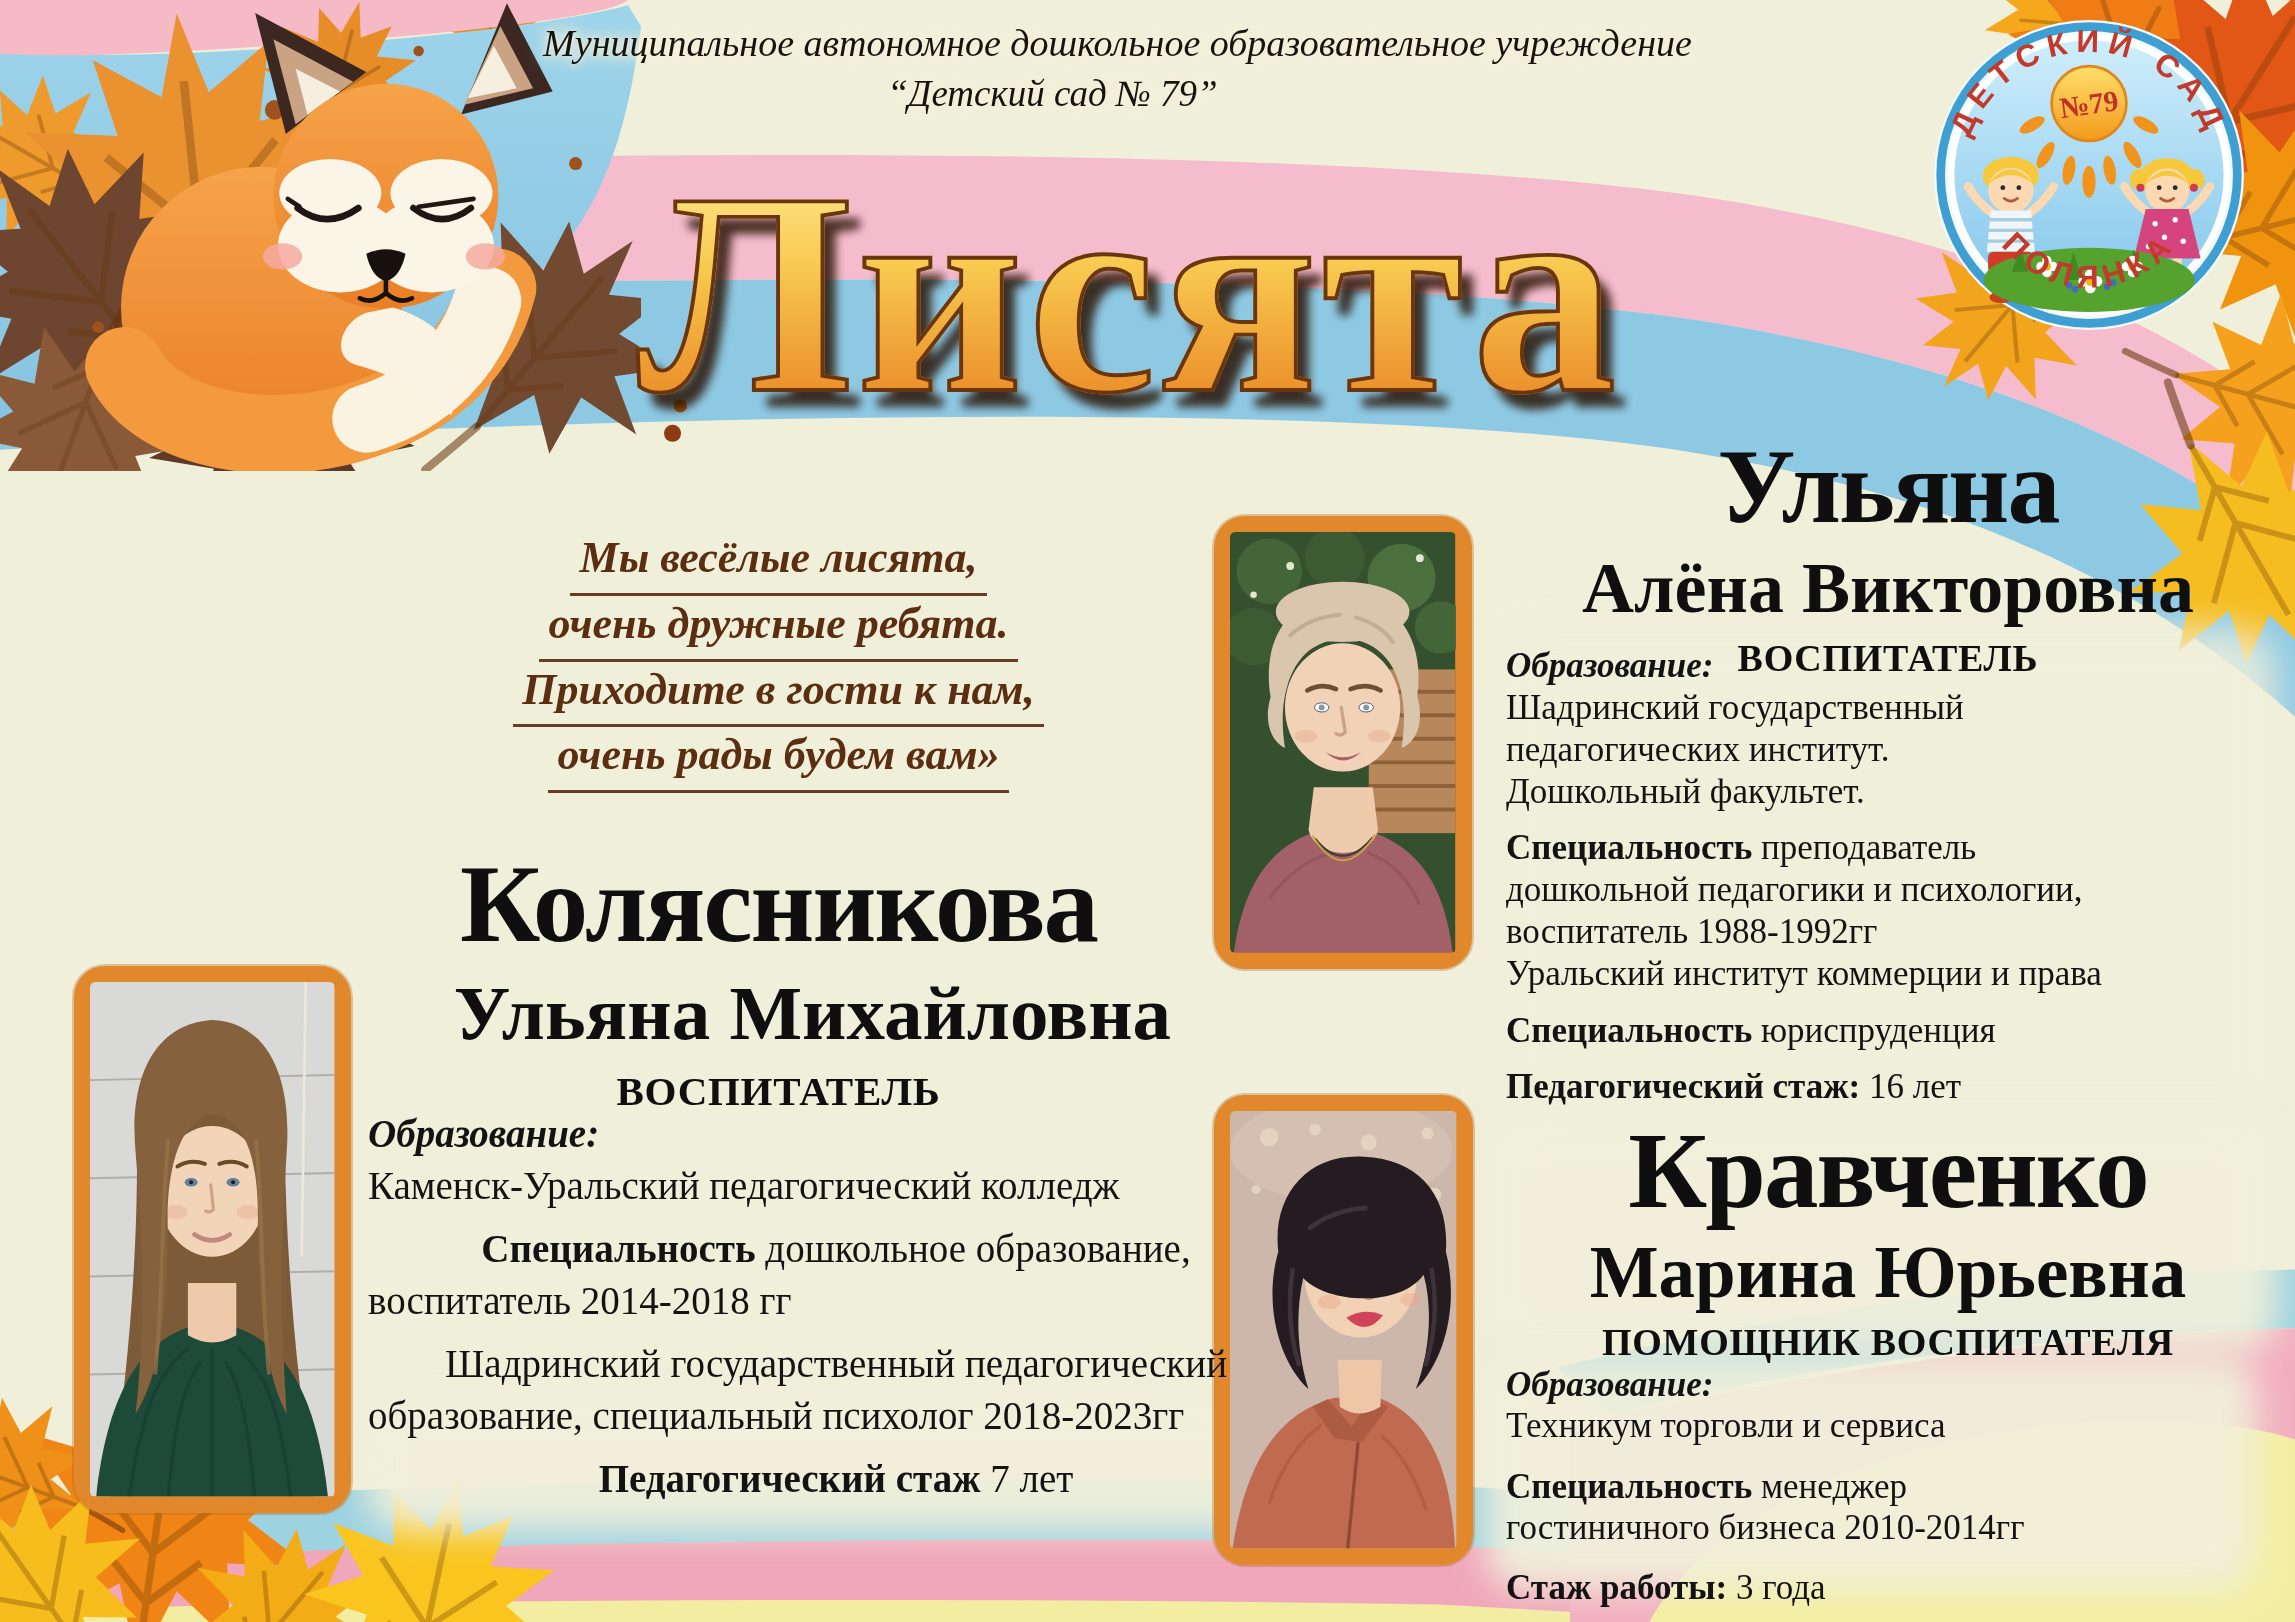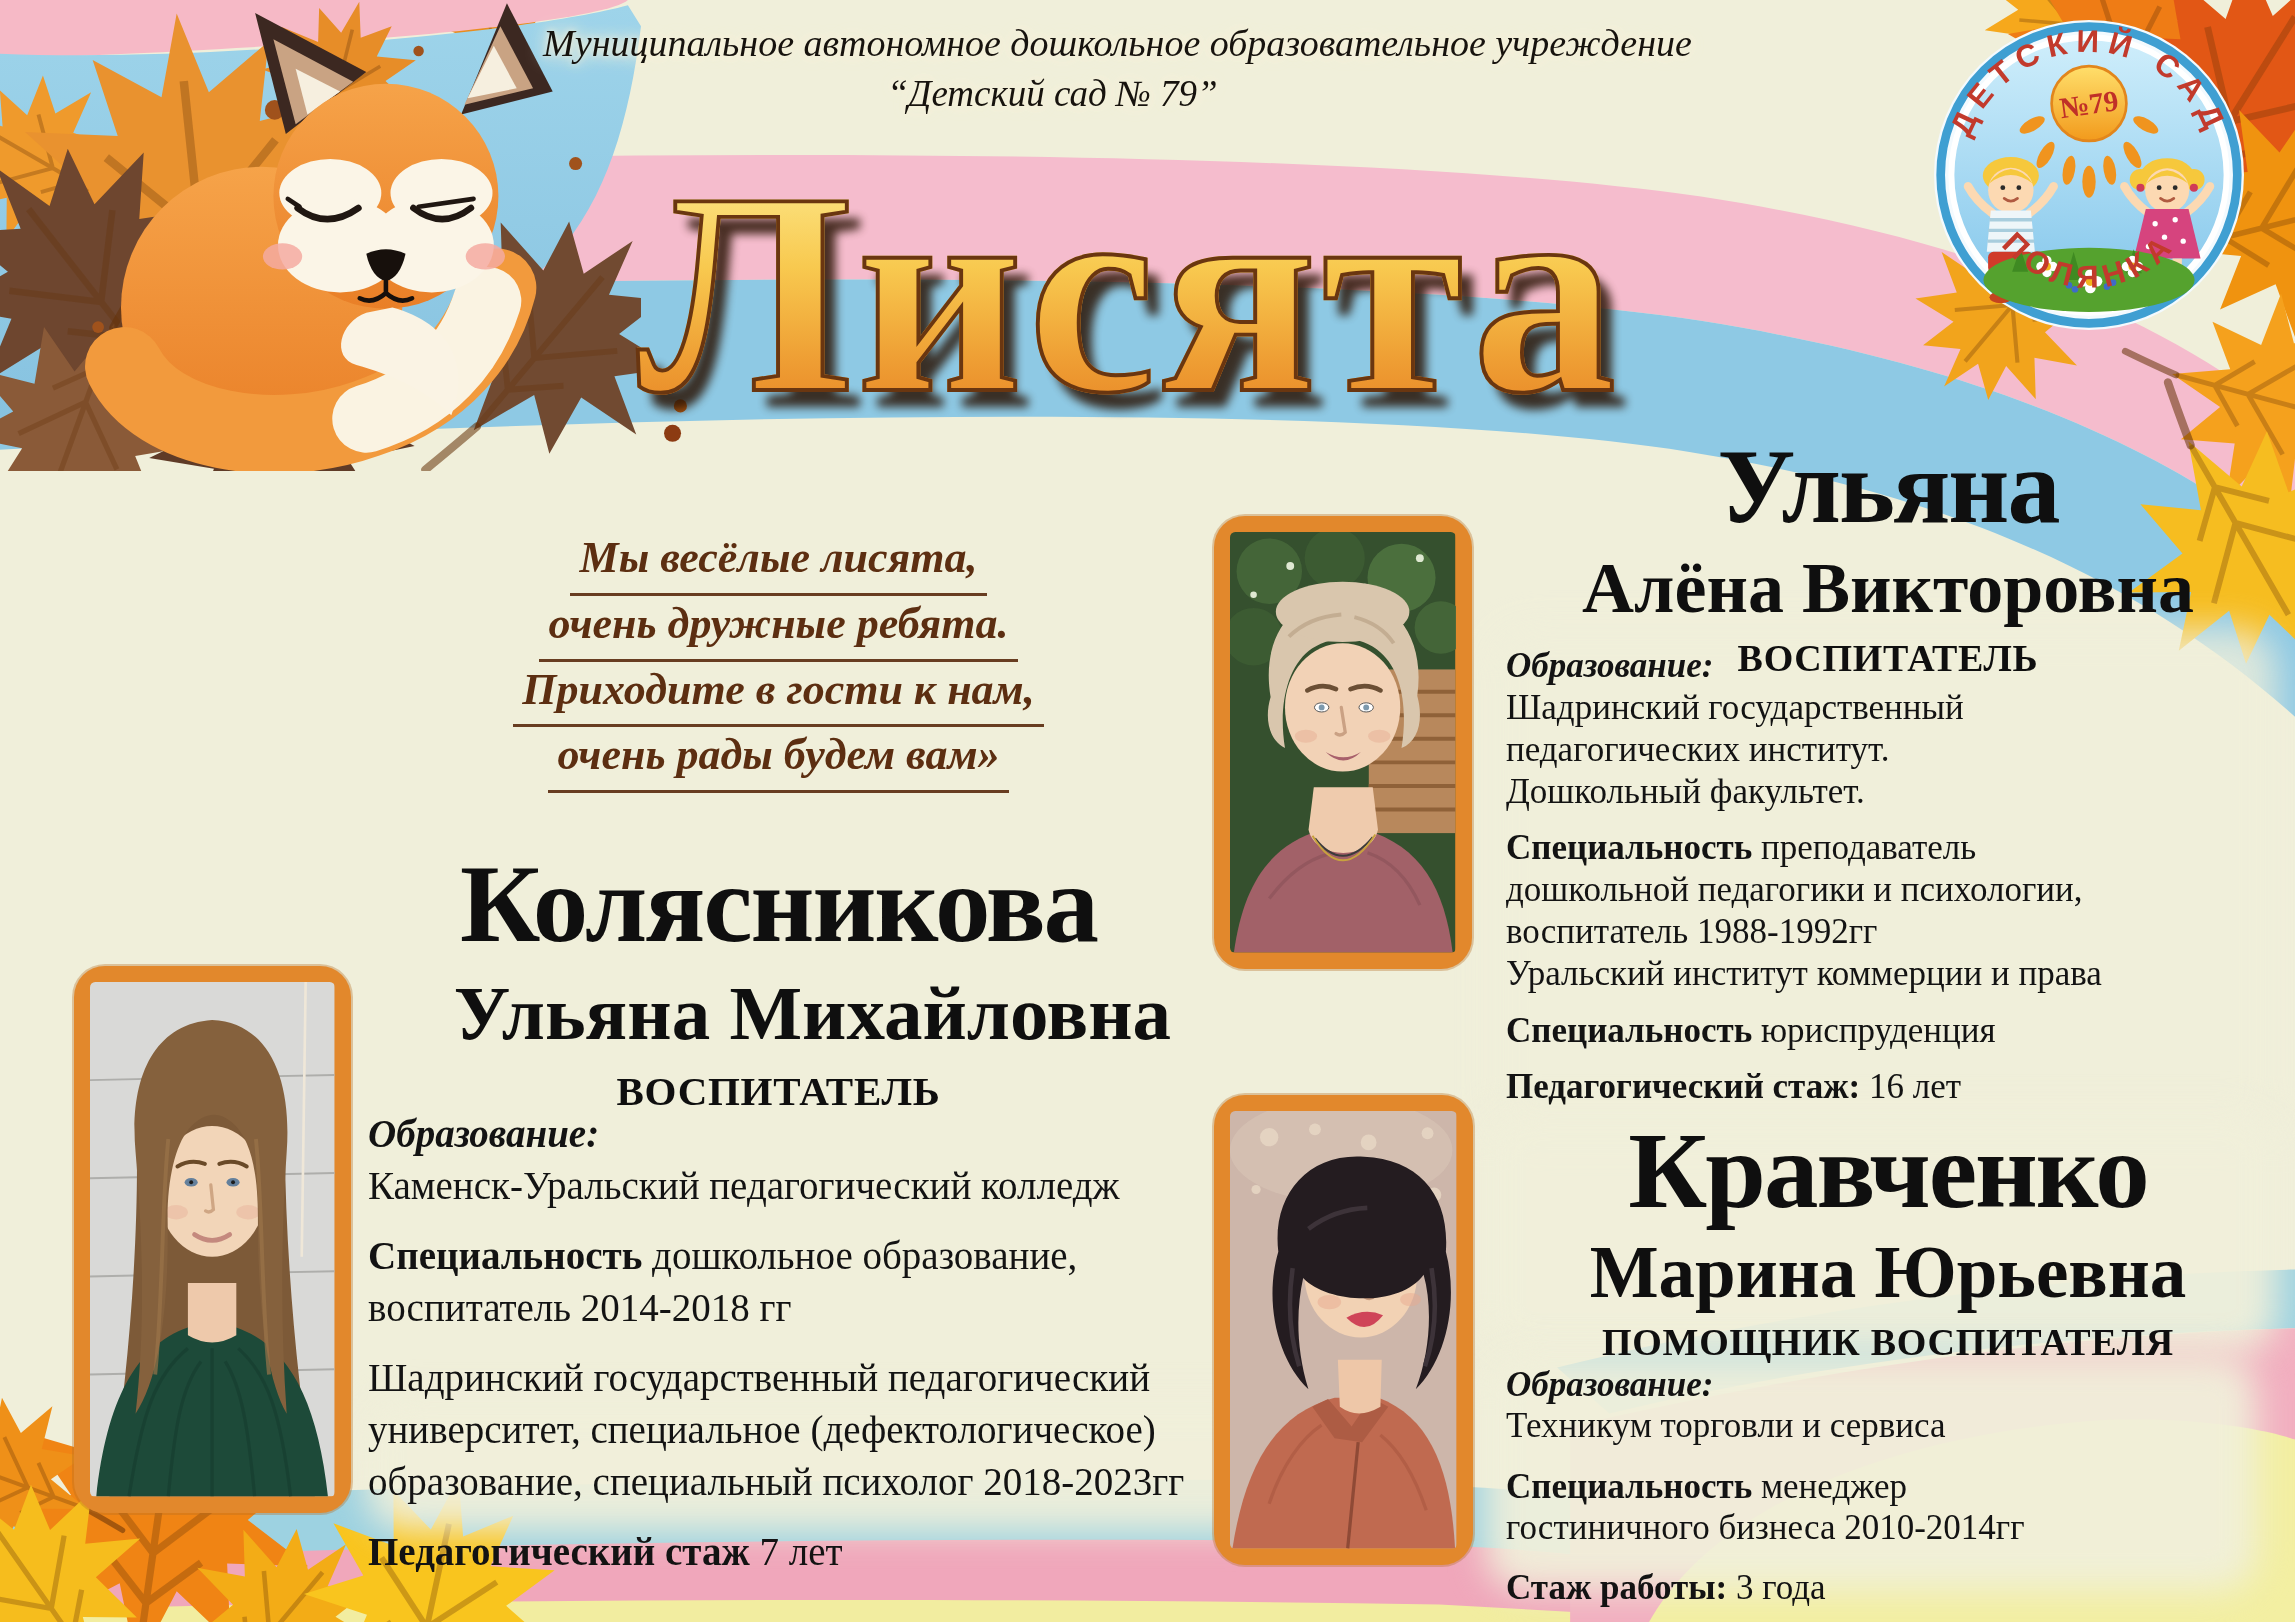--- a/index.html
+++ b/index.html
@@ -35,21 +35,21 @@
   .nb-s{left:1492px;top:434px;width:792px;}
   .nb-s .surname{font-size:106px;} .nb-s .given{font-size:72px;margin-top:11.8px;} .nb-s .role{font-size:38px;margin-top:15.7px;}
   .nb-kr{left:1492px;top:1116px;width:792px;}
   .nb-kr .surname{font-size:109px;} .nb-kr .given{font-size:73px;margin-top:10.5px;} .nb-kr .role{font-size:38px;margin-top:14.4px;}
 
   .details{position:absolute;color:#131313;}
   .dl{white-space:nowrap;}
   .dlb{font-weight:700;}
   .it{font-style:italic;}
   .k-det{left:368px;top:1108px;width:936px;font-size:39px;line-height:52px;}
-  .k-det .gap{margin-top:18px;}
+  .k-det .gap{margin-top:11px;text-align:center;}
   .s-det{left:1506px;top:645px;width:790px;font-size:35px;line-height:42px;}
   .s-det .gap{margin-top:14.4px;}
   .kr-det{left:1506px;top:1364px;width:790px;font-size:35px;line-height:41px;}
   .kr-det .gap{margin-top:19.6px;}
 
   
   .frame{position:absolute;background:#e2882c;border-radius:31px;padding:16.4px;box-sizing:border-box;
          box-shadow:0 0 0 2px rgba(180,110,35,.35);}
   .frame .ph{width:100%;height:100%;overflow:hidden;border-radius:5.2px;}
   .frame .ph svg{width:100%;height:100%;}
@@ -425,21 +425,20 @@
     <div class="given">Ульяна Михайловна</div>
     <div class="role">ВОСПИТАТЕЛЬ</div>
   </div>
 
   <div class="details k-det">
     <div class="dl"><span class="dlb it">Образование:</span><span></span></div>
     <div class="dl"><span class="dlb"></span><span>Каменск-Уральский педагогический колледж</span></div>
     <div class="dl gap"><span class="dlb">Специальность</span><span> дошкольное образование,</span></div>
     <div class="dl"><span class="dlb"></span><span>воспитатель 2014-2018 гг</span></div>
     <div class="dl gap"><span class="dlb"></span><span>Шадринский государственный педагогический</span></div>
-    <div class="dl"><span class="dlb"></span><span>университет, специальное (дефектологическое)</span></div>
     <div class="dl"><span class="dlb"></span><span>образование, специальный психолог 2018-2023гг</span></div>
     <div class="dl gap"><span class="dlb">Педагогический стаж</span><span> 7 лет</span></div>
   </div>
 
   <div class="name-blk nb-s">
     <div class="surname">Ульяна</div>
     <div class="given">Алёна Викторовна</div>
     <div class="role">ВОСПИТАТЕЛЬ</div>
   </div>
 

